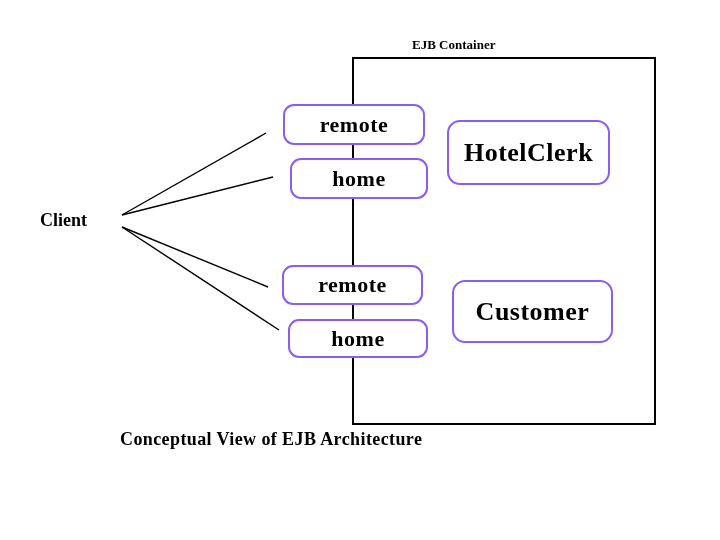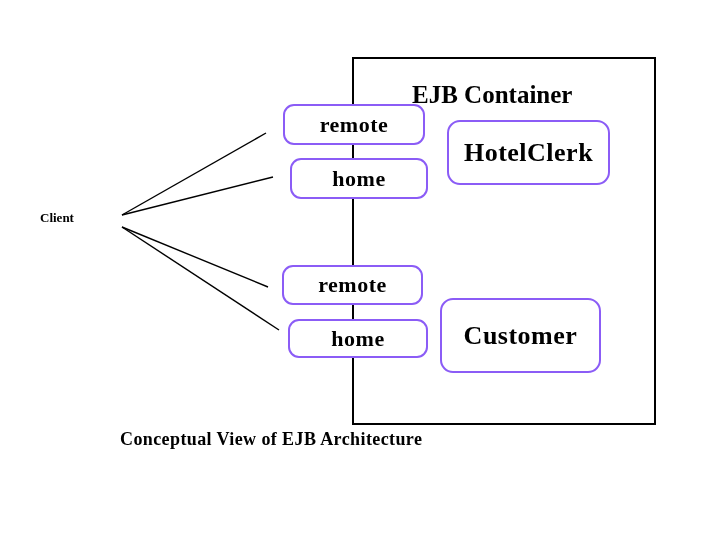--- a/index.html
+++ b/index.html
@@ -45,22 +45,22 @@
   .lbl-iface { font-size: 22px; }
   .lbl-bean  { font-size: 26px; }
   .free-text {
     position: absolute;
     font-family: "Liberation Serif", "DejaVu Serif", serif;
     font-weight: bold;
     color: #000000;
     white-space: nowrap;
     line-height: 1;
   }
-  #container-title { font-size: 25px; margin-top: 44px; }
-  #client-label { font-size: 13px; }
+  #container-title { font-size: 13px; }
+  #client-label { font-size: 18px; }
   #figure-caption { font-size: 18px; letter-spacing: 0.4px; }
 </style>
 </head>
 <body>
 
 <div id="canvas">
 
   <svg id="svg-layer" viewBox="0 0 720 540" xmlns="http://www.w3.org/2000/svg">
     <g stroke="#000000" fill="none" shape-rendering="crispEdges">
 
@@ -91,19 +91,19 @@
   </div>
 
   <div class="node-box rounded-sm" style="left:282px; top:265px; width:141px; height:40px;">
     <span class="node-label lbl-iface">remote</span>
   </div>
 
   <div class="node-box rounded-sm" style="left:288px; top:319px; width:140px; height:39px;">
     <span class="node-label lbl-iface">home</span>
   </div>
 
-  <div class="node-box rounded-lg" style="left:440px; top:280px; width:161px; height:75px;margin-top:18px;">
+  <div class="node-box rounded-lg" style="left:452px; top:280px; width:161px; height:63px;">
     <span class="node-label lbl-bean">Customer</span>
   </div>
 
   <div class="free-text" id="figure-caption" style="left:120px; top:430px;">Conceptual View of EJB Architecture</div>
 
 </div>
 
 </body></html>

